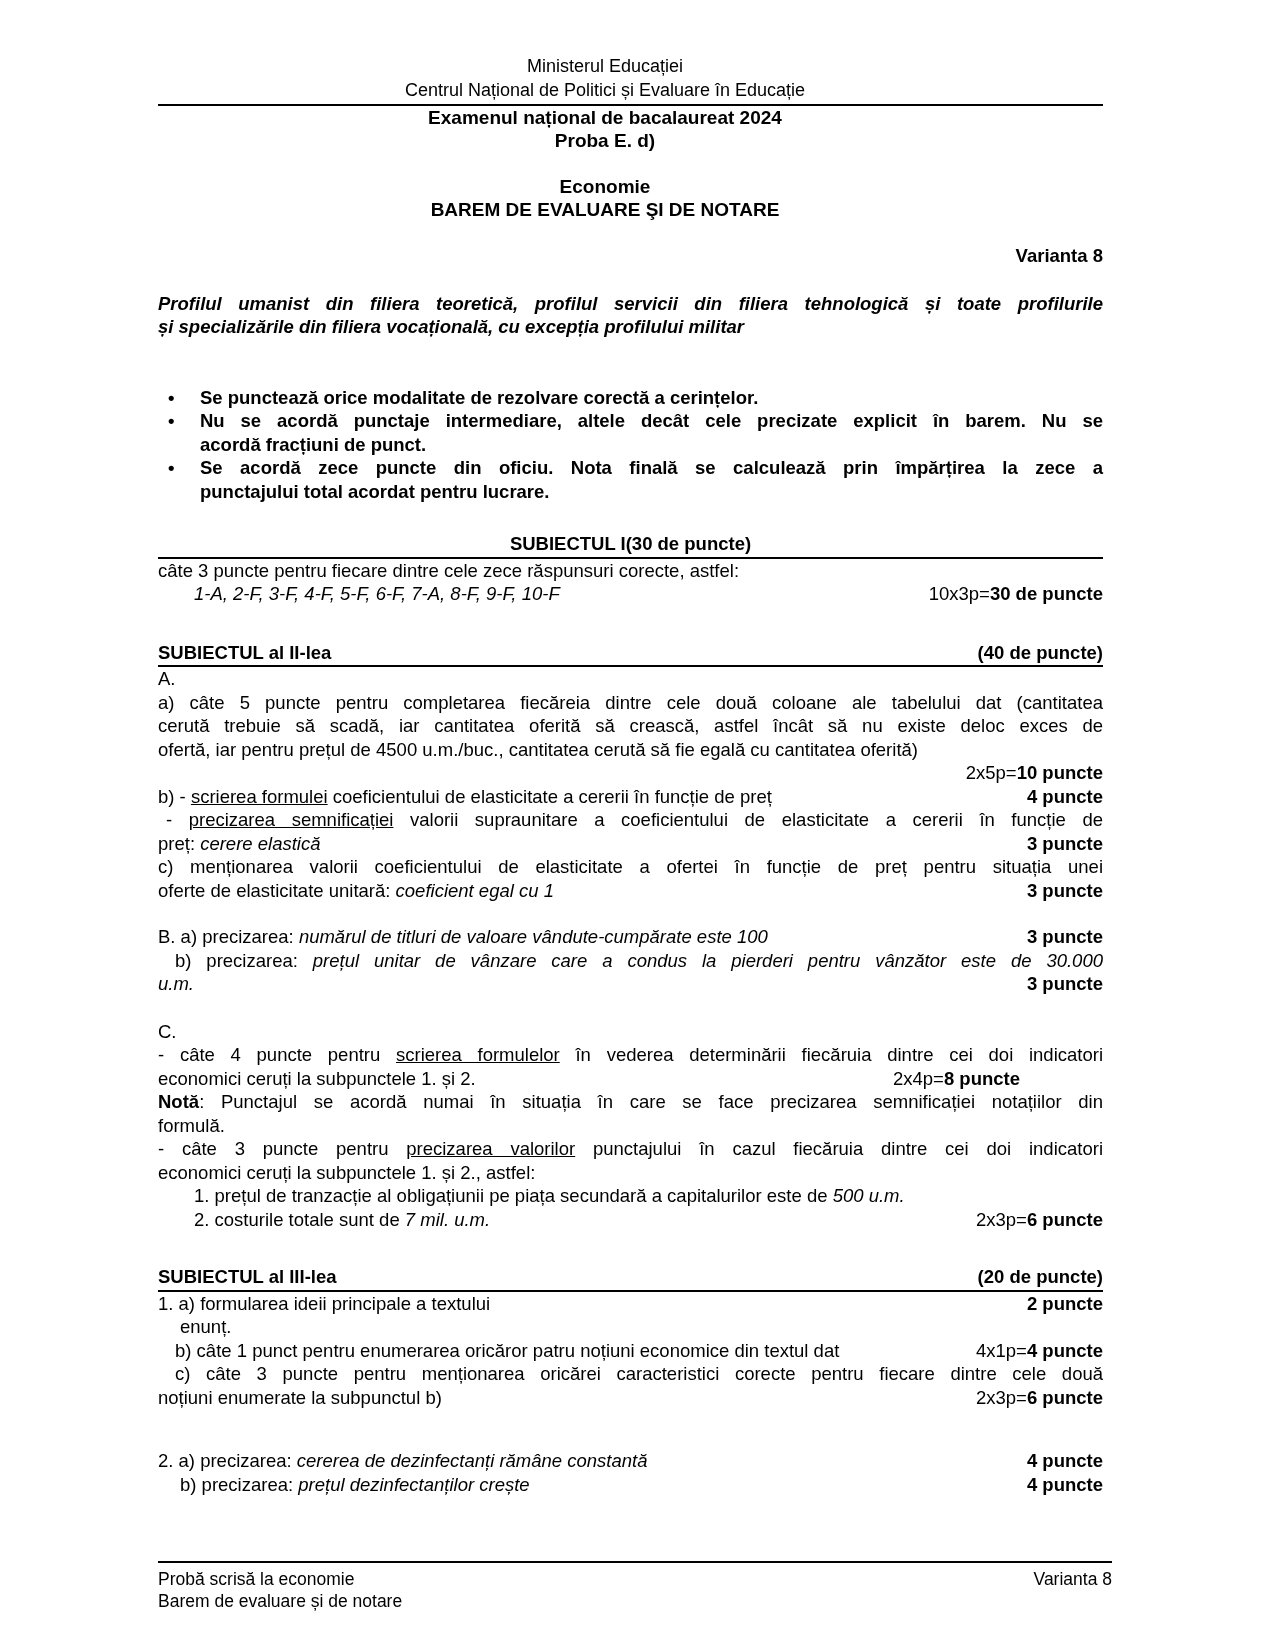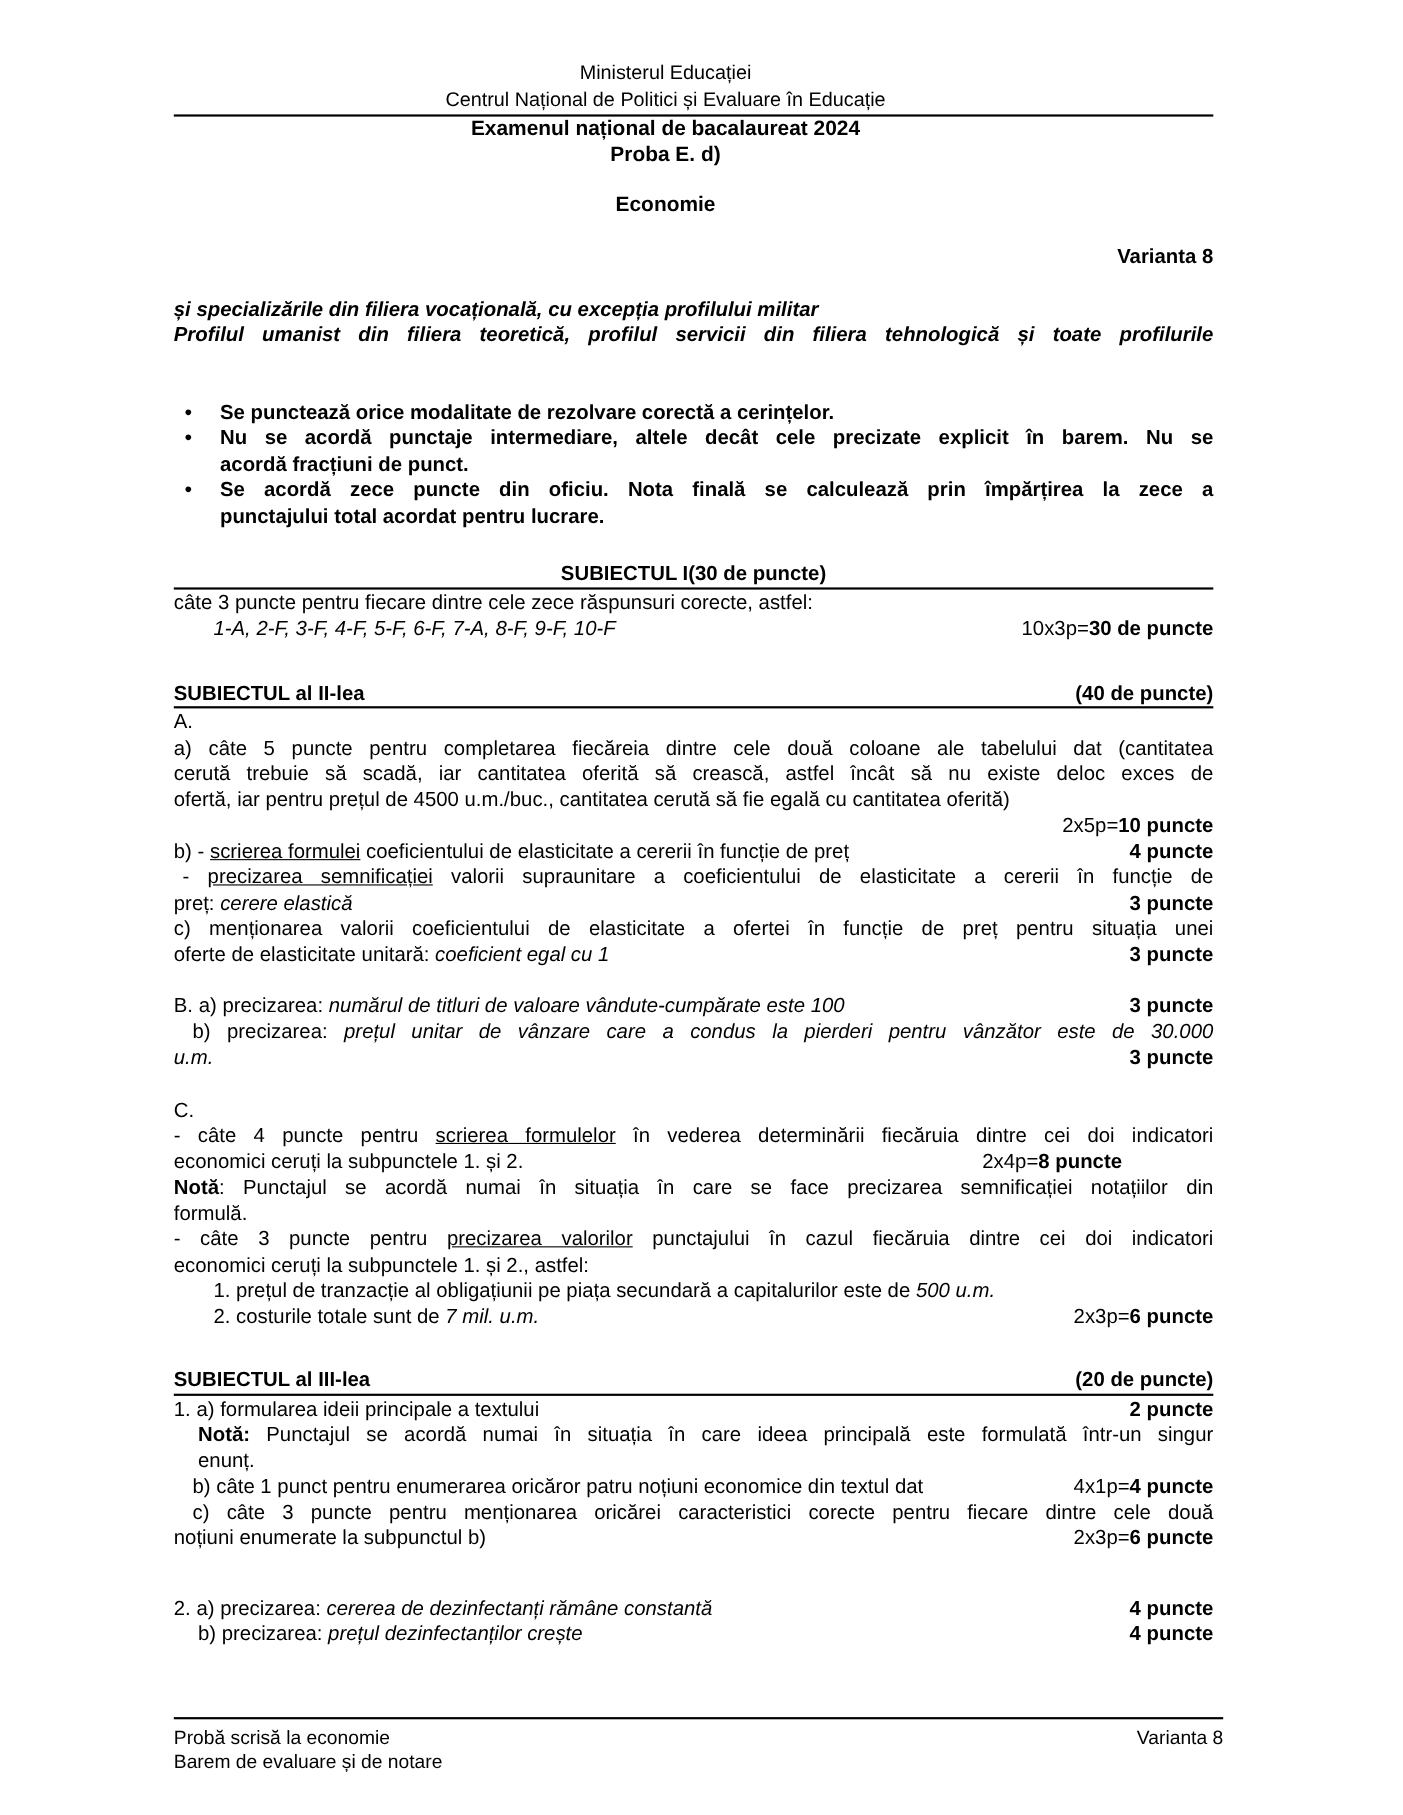--- a/index.html
+++ b/index.html
@@ -63,27 +63,28 @@
   <div class="c shift small-head">
     <div class="ln">Ministerul Educației</div>
     <div class="ln">Centrul Național de Politici și Evaluare în Educație</div>
   </div>
   <div class="hr"></div>
 
   <div class="c shift">
     <div class="title">Examenul național de bacalaureat 2024</div>
     <div class="title">Proba E. d)</div>
     <div class="title gap1">Economie</div>
+    <div class="title">BAREM DE EVALUARE ŞI DE NOTARE</div>
   </div>
 
   <div class="variant-top">Varianta 8</div>
 
   <div class="profile bi">
+    <div class="ln jf">Profilul umanist din filiera teoretică, profilul servicii din filiera tehnologică și toate profilurile</div>
     <div class="ln">și specializările din filiera vocațională, cu excepția profilului militar</div>
-    <div class="ln jf">Profilul umanist din filiera teoretică, profilul servicii din filiera tehnologică și toate profilurile</div>
   </div>
 
   <div class="rules">
     <div class="bullet-item">
       <span class="mark">•</span>
       <div class="ln">Se punctează orice modalitate de rezolvare corectă a cerințelor.</div>
     </div>
     <div class="bullet-item">
       <span class="mark">•</span>
       <div class="ln jf">Nu se acordă punctaje intermediare, altele decât cele precizate explicit în barem. Nu se</div>
@@ -159,21 +160,20 @@
   </div>
 
   <div class="sec s3">
     <span>SUBIECTUL al III-lea</span>
     <span>(20 de puncte)</span>
   </div>
   <div class="row">
     <span>1. a) formularea ideii principale a textului</span>
     <span class="pts">2 puncte</span>
   </div>
-  <div class="ln jf in22"><span class="b">Notă:</span><span> Punctajul se acordă numai în situația în care ideea principală este formulată într-un singur</span></div>
   <div class="ln in22">enunț.</div>
   <div class="row in17">
     <span>b) câte 1 punct pentru enumerarea oricăror patru noțiuni economice din textul dat</span>
     <span><span class="calc">4x1p=</span><span class="pts">4 puncte</span></span>
   </div>
   <div class="ln jf in17">c) câte 3 puncte pentru menționarea oricărei caracteristici corecte pentru fiecare dintre cele două</div>
   <div class="row">
     <span>noțiuni enumerate la subpunctul b)</span>
     <span><span class="calc">2x3p=</span><span class="pts">6 puncte</span></span>
   </div>

